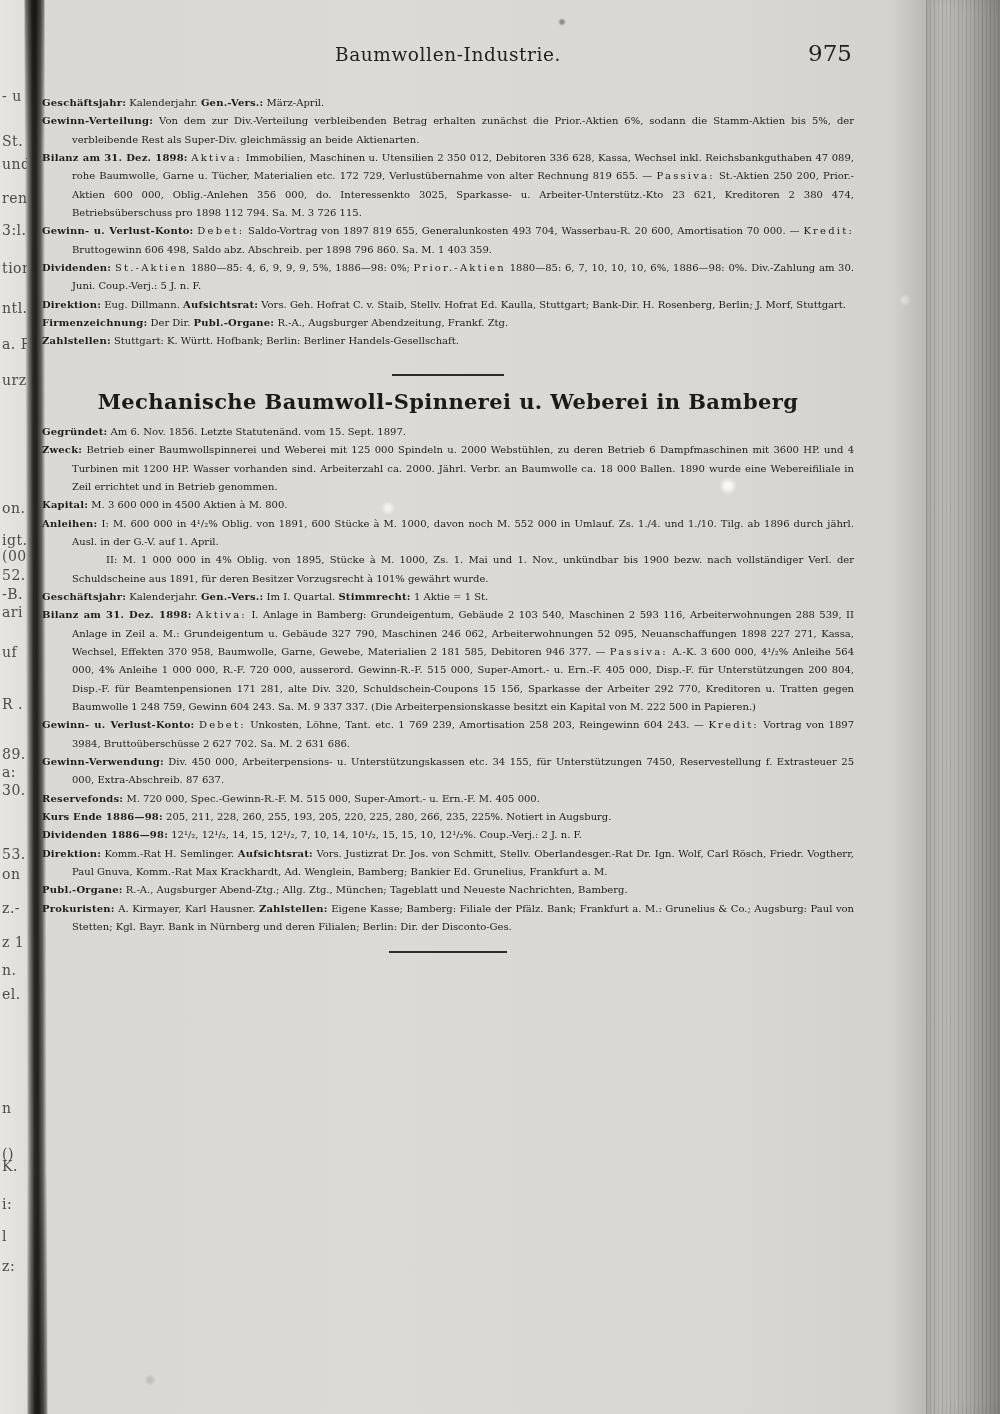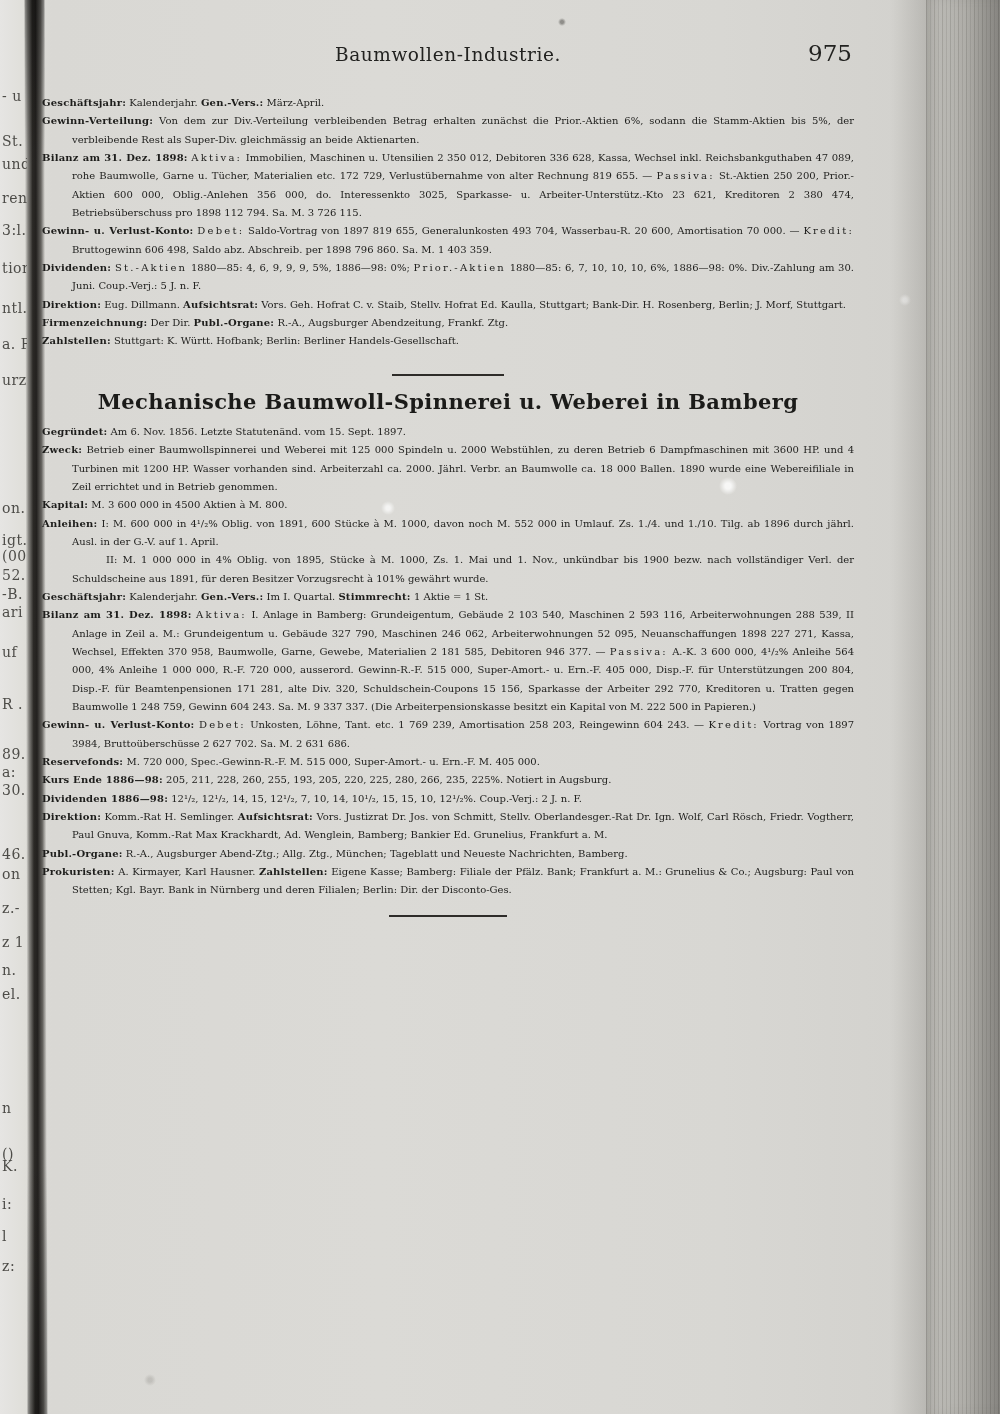--- a/index.html
+++ b/index.html
@@ -98,21 +98,21 @@
       <span style="top: 532px;">igt.</span>
       <span style="top: 548px;">(00,</span>
       <span style="top: 567px;">52.</span>
       <span style="top: 586px;">-B.</span>
       <span style="top: 604px;">ari</span>
       <span style="top: 644px;">uf</span>
       <span style="top: 696px;">R .</span>
       <span style="top: 746px;">89.</span>
       <span style="top: 764px;">a:</span>
       <span style="top: 782px;">30.</span>
-      <span style="top: 846px;">46.</span>
+      <span style="top: 846px;">53.</span>
       <span style="top: 866px;">on</span>
       <span style="top: 900px;">z.-</span>
       <span style="top: 934px;">z 1</span>
       <span style="top: 962px;">n.</span>
       <span style="top: 986px;">el.</span>
       <span style="top: 1100px;">n</span>
       <span style="top: 1146px;">()</span>
       <span style="top: 1158px;">K.</span>
       <span style="top: 1196px;">i:</span>
       <span style="top: 1228px;">l</span>
@@ -144,20 +144,21 @@
 
     <div class="entry entry2" id="entry2">
         <p class="para"><b>Gegründet:</b> Am 6. Nov. 1856.  Letzte Statutenänd. vom 15. Sept. 1897.</p>
         <p class="para"><b>Zweck:</b> Betrieb einer Baumwollspinnerei und Weberei mit 125 000 Spindeln u. 2000 Webstühlen, zu deren Betrieb 6 Dampfmaschinen mit 3600 HP. und 4 Turbinen mit 1200 HP. Wasser vorhanden sind.  Arbeiterzahl ca. 2000.  Jährl. Verbr. an Baumwolle ca. 18 000 Ballen.  1890 wurde eine Webereifiliale in Zeil errichtet und in Betrieb genommen.</p>
         <p class="para"><b>Kapital:</b> M. 3 600 000 in 4500 Aktien à M. 800.</p>
         <p class="para"><b>Anleihen:</b> I: M. 600 000 in 4¹/₂% Oblig. von 1891, 600 Stücke à M. 1000, davon noch M. 552 000 in Umlauf.  Zs. 1./4. und 1./10.  Tilg. ab 1896 durch jährl. Ausl. in der G.-V. auf 1. April.</p>
         <p class="para sub">II: M. 1 000 000 in 4% Oblig. von 1895, Stücke à M. 1000, Zs. 1. Mai und 1. Nov., unkündbar bis 1900 bezw. nach vollständiger Verl. der Schuldscheine aus 1891, für deren Besitzer Vorzugsrecht à 101% gewährt wurde.</p>
         <p class="para"><b>Geschäftsjahr:</b> Kalenderjahr.  <b>Gen.-Vers.:</b> Im I. Quartal.  <b>Stimmrecht:</b> 1 Aktie = 1 St.</p>
         <p class="para"><b>Bilanz am 31. Dez. 1898:</b> <span class="gsp">Aktiva:</span> I. Anlage in Bamberg: Grundeigentum, Gebäude 2 103 540, Maschinen 2 593 116, Arbeiterwohnungen 288 539, II Anlage in Zeil a. M.: Grundeigentum u. Gebäude 327 790, Maschinen 246 062, Arbeiterwohnungen 52 095, Neuanschaffungen 1898 227 271, Kassa, Wechsel, Effekten 370 958, Baumwolle, Garne, Gewebe, Materialien 2 181 585, Debitoren 946 377. — <span class="gsp">Passiva:</span> A.-K. 3 600 000, 4¹/₂% Anleihe 564 000, 4% Anleihe 1 000 000, R.-F. 720 000, ausserord. Gewinn-R.-F. 515 000, Super-Amort.- u. Ern.-F. 405 000, Disp.-F. für Unterstützungen 200 804, Disp.-F. für Beamtenpensionen 171 281, alte Div. 320, Schuldschein-Coupons 15 156, Sparkasse der Arbeiter 292 770, Kreditoren u. Tratten gegen Baumwolle 1 248 759, Gewinn 604 243.  Sa. M. 9 337 337. (Die Arbeiterpensionskasse besitzt ein Kapital von M. 222 500 in Papieren.)</p>
         <p class="para"><b>Gewinn- u. Verlust-Konto:</b> <span class="gsp">Debet:</span> Unkosten, Löhne, Tant. etc. 1 769 239, Amortisation 258 203, Reingewinn 604 243. — <span class="gsp">Kredit:</span> Vortrag von 1897 3984, Bruttoüberschüsse 2 627 702.  Sa. M. 2 631 686.</p>
+        <p class="para"><b>Gewinn-Verwendung:</b> Div. 450 000, Arbeiterpensions- u. Unterstützungskassen etc. 34 155, für Unterstützungen 7450, Reservestellung f. Extrasteuer 25 000, Extra-Abschreib. 87 637.</p>
         <p class="para"><b>Reservefonds:</b> M. 720 000, Spec.-Gewinn-R.-F. M. 515 000, Super-Amort.- u. Ern.-F. M. 405 000.</p>
         <p class="para"><b>Kurs Ende 1886—98:</b> 205, 211, 228, 260, 255, 193, 205, 220, 225, 280, 266, 235, 225%.  Notiert in Augsburg.</p>
         <p class="para"><b>Dividenden 1886—98:</b> 12¹/₂, 12¹/₂, 14, 15, 12¹/₂, 7, 10, 14, 10¹/₂, 15, 15, 10, 12¹/₂%.  Coup.-Verj.: 2 J. n. F.</p>
         <p class="para"><b>Direktion:</b> Komm.-Rat H. Semlinger.  <b>Aufsichtsrat:</b> Vors. Justizrat Dr. Jos. von Schmitt, Stellv. Oberlandesger.-Rat Dr. Ign. Wolf, Carl Rösch, Friedr. Vogtherr, Paul Gnuva, Komm.-Rat Max Krackhardt, Ad. Wenglein, Bamberg; Bankier Ed. Grunelius, Frankfurt a. M.</p>
         <p class="para"><b>Publ.-Organe:</b> R.-A., Augsburger Abend-Ztg.; Allg. Ztg., München; Tageblatt und Neueste Nachrichten, Bamberg.</p>
         <p class="para"><b>Prokuristen:</b> A. Kirmayer, Karl Hausner.  <b>Zahlstellen:</b> Eigene Kasse; Bamberg: Filiale der Pfälz. Bank; Frankfurt a. M.: Grunelius &amp; Co.; Augsburg: Paul von Stetten; Kgl. Bayr. Bank in Nürnberg und deren Filialen; Berlin: Dir. der Disconto-Ges.</p>
       </div>
 
     <hr class="divider bottom">
 

